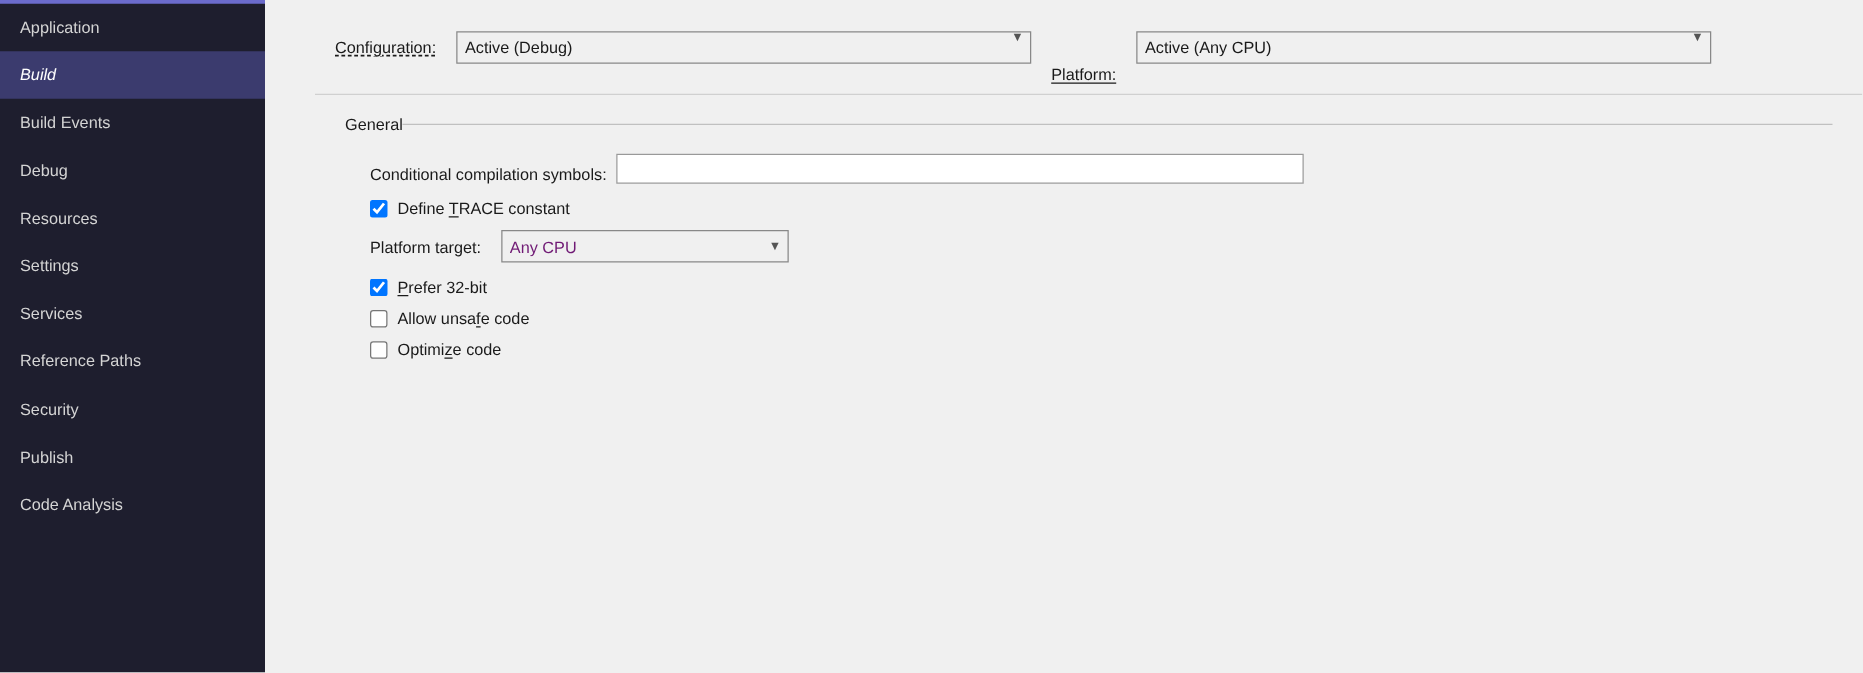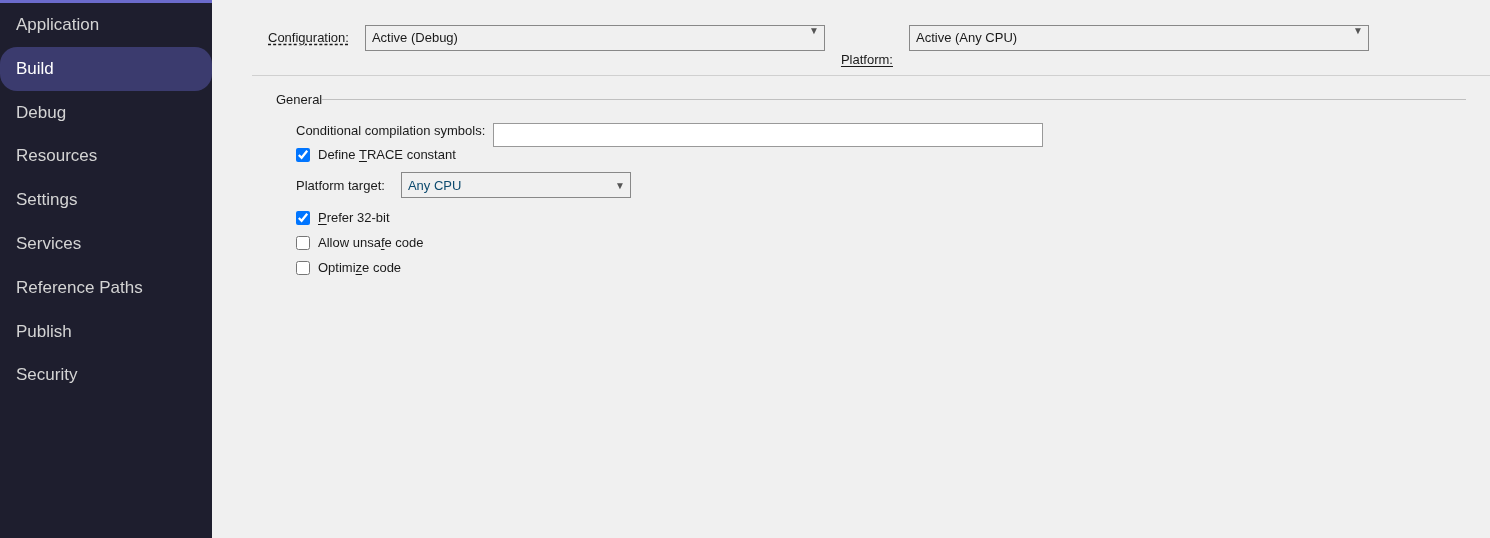--- a/index.html
+++ b/index.html
@@ -26,29 +26,29 @@
       color: #d4d4d4;
       display: flex;
       flex-direction: column;
       height: 100%;
     }
 
     .sidebar-item {
       padding: 10px 16px;
       cursor: pointer;
       color: #d4d4d4;
-      font-size: 17px;
+      font-size: 13px;
       line-height: 1.4;
       user-select: none;
-      border-radius: 17px;
     }
 
     .sidebar-item.active {
       background: #3b3b6e;
       color: #ffffff;
+      font-style: italic;
     }
 
     
     .top-accent {
       height: 3px;
       background: #6b6bcc;
       width: 100%;
     }
 
     
@@ -135,21 +135,22 @@
 
     .section-line {
       flex: 1;
       height: 1px;
       background: #c0c0c0;
     }
 
     
     .form-row {
       display: flex;
-      align-items: flex-start;
+      align-items: flex-end;
+      margin-bottom: 12px;
       padding-left: 20px;
     }
 
     .form-label {
       color: #1a1a1a;
       font-size: 13px;
       white-space: nowrap;
       margin-right: 8px;
     }
 
@@ -199,21 +200,21 @@
     .platform-select-wrapper {
       position: relative;
       display: inline-flex;
       align-items: center;
     }
 
     .platform-select-wrapper select {
       height: 26px;
       background: #f0f0f0;
       border: 1px solid #888;
-      color: #0c4a6e;
+      color: #701a75;
       font-size: 13px;
       padding: 0 28px 0 6px;
       appearance: none;
       -webkit-appearance: none;
       cursor: pointer;
       min-width: 230px;
     }
 
     .platform-select-wrapper .select-arrow {
       position: absolute;
@@ -224,27 +225,29 @@
     }
   </style>
 </head>
 <body>
 
 <div class="sidebar">
   <div class="top-accent"></div>
 
 <div class="sidebar-item">Application</div>
     <div class="sidebar-item active">Build</div>
+    <div class="sidebar-item">Build Events</div>
     <div class="sidebar-item">Debug</div>
     <div class="sidebar-item">Resources</div>
     <div class="sidebar-item">Settings</div>
     <div class="sidebar-item">Services</div>
     <div class="sidebar-item">Reference Paths</div>
+    <div class="sidebar-item">Security</div>
     <div class="sidebar-item">Publish</div>
-    <div class="sidebar-item">Security</div>
+    <div class="sidebar-item">Code Analysis</div>
   </div>
 
 <div class="main-content">
 
   <div class="config-bar">
     <label class="config-label">Configuration:</label>
     <div class="select-wrapper">
       <select>
         
       <option value="Active (Debug)">Active (Debug)</option><option value="Debug">Debug</option><option value="Release">Release</option><option value="All Configurations">All Configurations</option></select>

